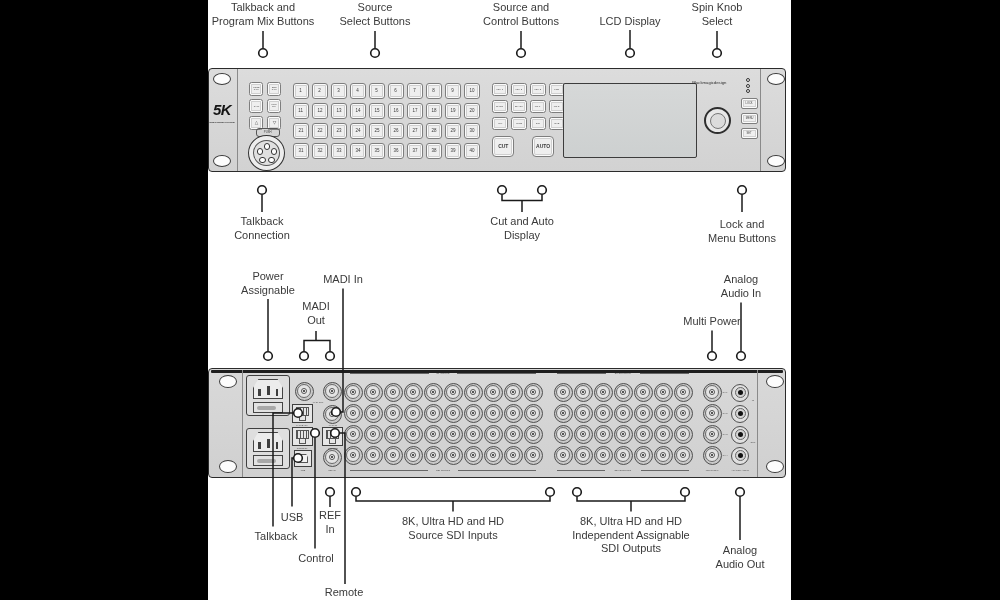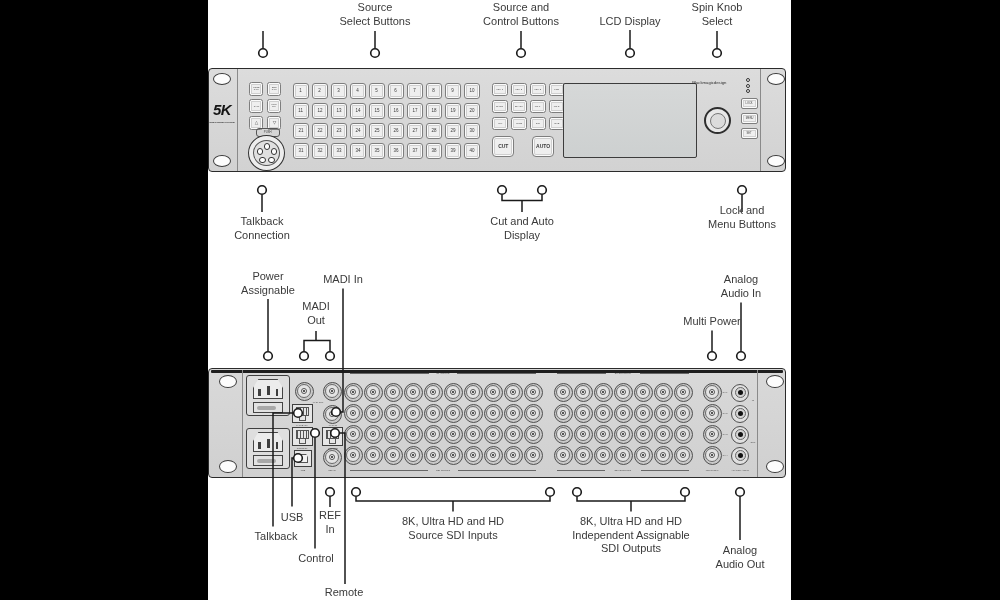--- a/index.html
+++ b/index.html
@@ -565,32 +565,34 @@
         <circle cx="335" cy="433" r="4.3"></circle>
         <circle cx="330" cy="492" r="4.3"></circle>
       <circle cx="356" cy="492" r="4.3"></circle>
         <circle cx="550" cy="492" r="4.3"></circle>
       <circle cx="577" cy="492" r="4.3"></circle>
         <circle cx="685" cy="492" r="4.3"></circle>
         <circle cx="740" cy="492" r="4.3"></circle>
     </g>
   </svg>
 
+  <div class="co" style="left:263px;top:1px;">Talkback and
+Program Mix Buttons</div>
   <div class="co" style="left:375px;top:1px;">Source
 Select Buttons</div>
   <div class="co" style="left:521px;top:1px;">Source and
 Control  Buttons</div>
   <div class="co" style="left:630px;top:15px;">LCD Display</div>
   <div class="co" style="left:717px;top:1px;">Spin Knob
 Select</div>
   <div class="co" style="left:262px;top:215px;">Talkback
 Connection</div>
   <div class="co" style="left:522px;top:215px;">Cut and Auto
 Display</div>
-  <div class="co" style="left:742px;top:204px;">Lock and
+  <div class="co" style="left:742px;top:218px;">Lock and
 Menu Buttons</div>
   <div class="co" style="left:268px;top:270px;">Power
 Assignable</div>
   <div class="co" style="left:316px;top:300px;">MADI
 Out</div>
   <div class="co" style="left:343px;top:273px;">MADI In</div>
   <div class="co" style="left:712px;top:315px;">Multi Power</div>
   <div class="co" style="left:741px;top:273px;">Analog
 Audio In</div>
   <div class="co" style="left:292px;top:511px;">USB</div>

